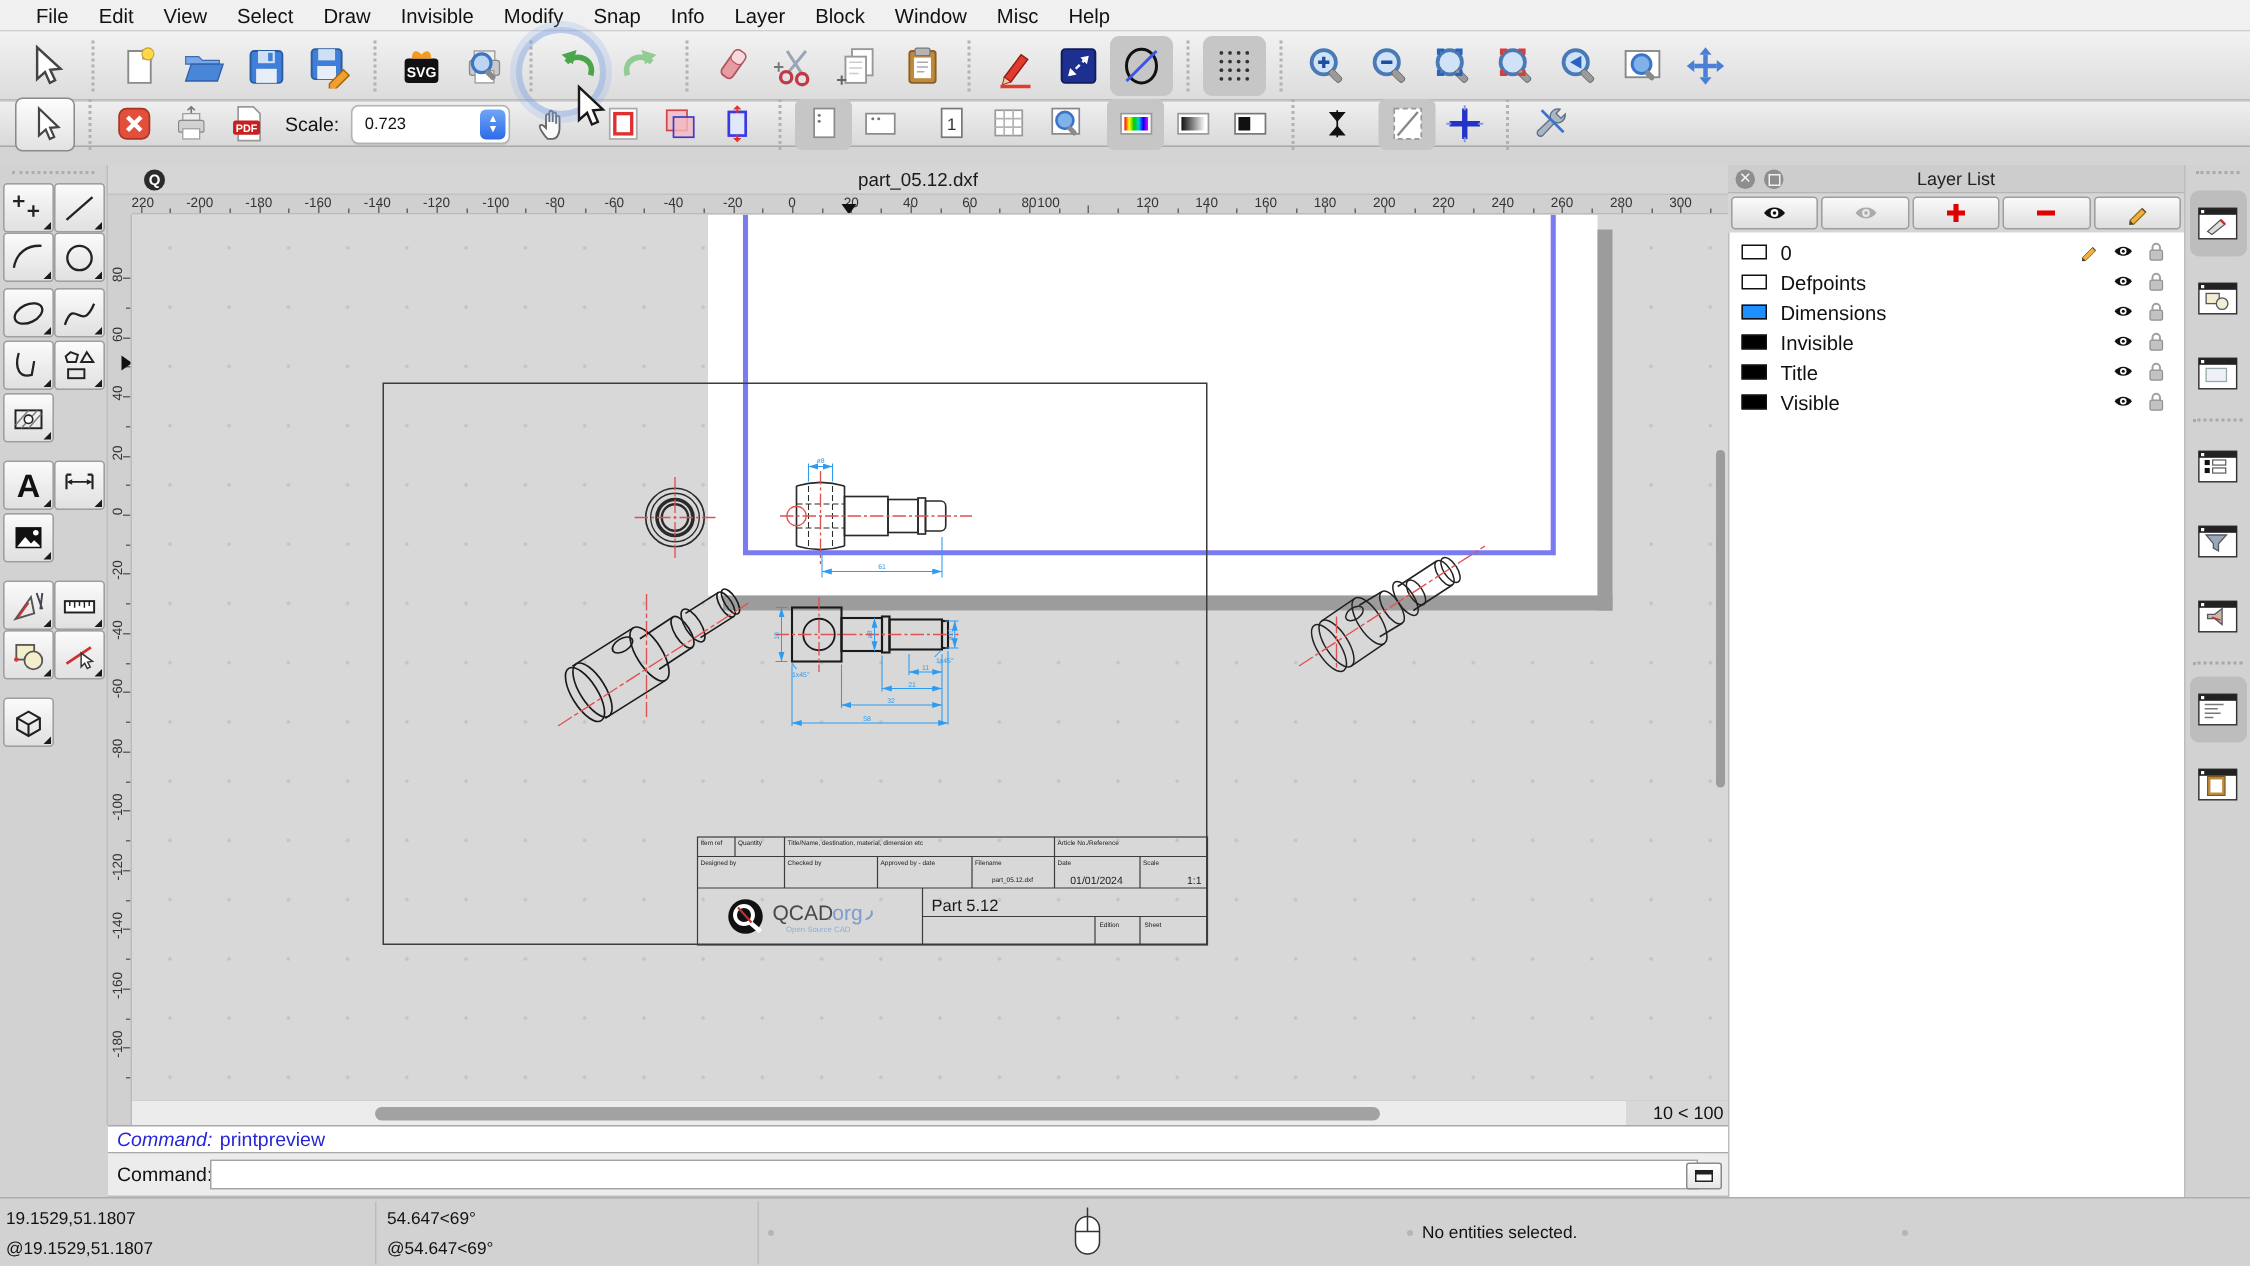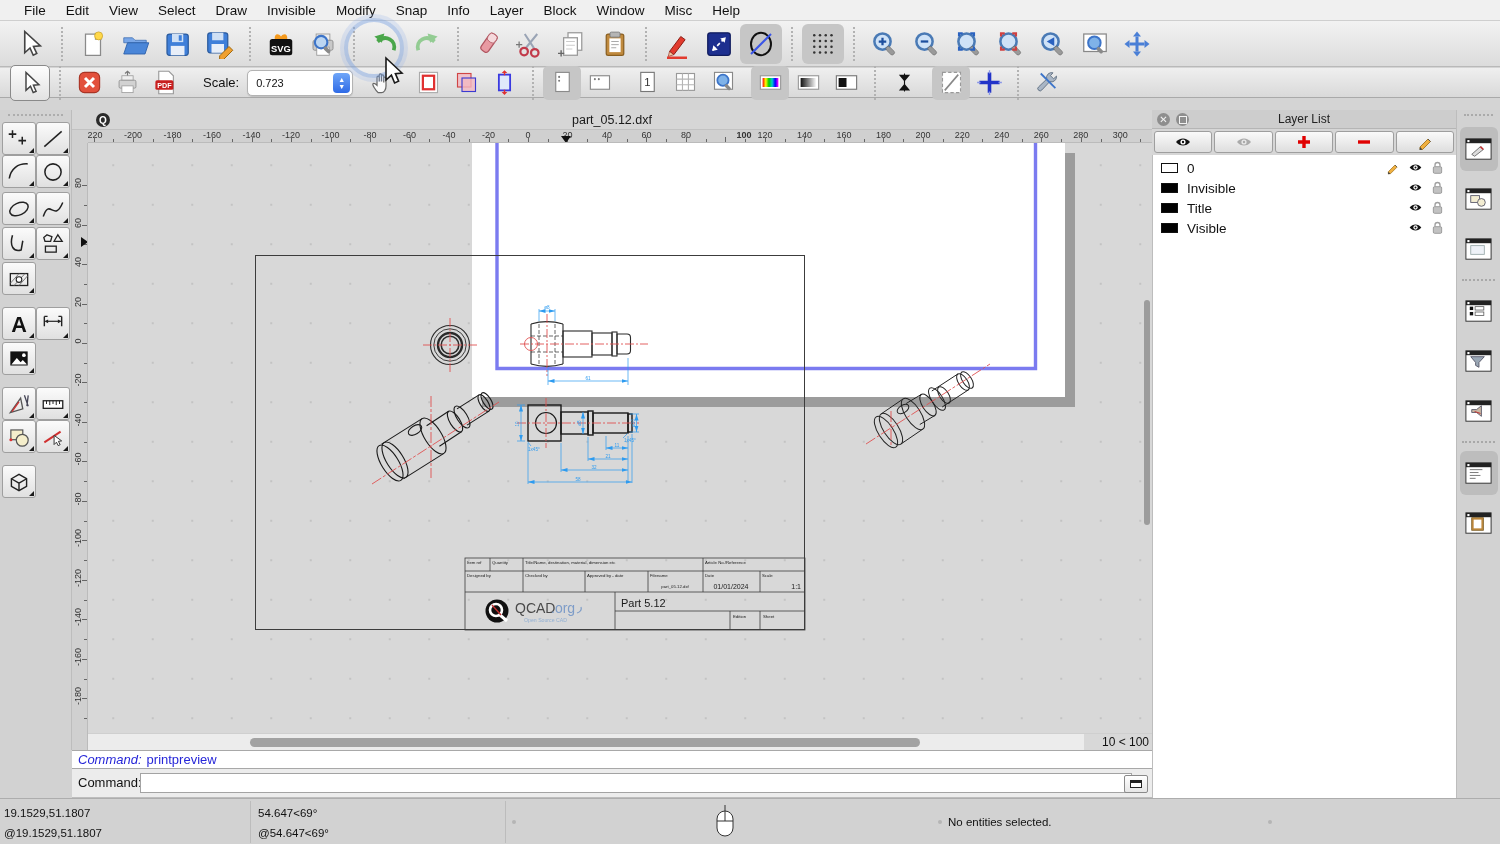--- a/index.html
+++ b/index.html
@@ -18,21 +18,21 @@
        background:linear-gradient(#efefef,#d9d9d9);border-bottom:1px solid #a9a9a9;
        display:flex;align-items:center;padding-left:10px;box-sizing:border-box}
   .tbtn{width:42px;height:40px;display:flex;align-items:center;justify-content:center;border-radius:6px;flex:none}
   .tbtn svg{width:30px;height:30px}
   .tbtn2{width:38px;height:34px;display:flex;align-items:center;justify-content:center;border-radius:5px;flex:none}
   .tbtn2 svg{width:27px;height:27px}
   .tsep{width:0;height:34px;border-left:2px dotted #b2b2b2;margin:0 9px;flex:none}
   .tgap{width:9px;flex:none}
   .toggled{background:#c6c6c6}
   .selbox{border:1.5px solid #8a8a8a;background:linear-gradient(#fdfdfd,#e2e2e2)}
-  #scale-label{font-size:13px;color:#111;margin:0 8px 0 19px;flex:none}
+  #scale-label{font-size:13px;color:#111;margin:0 8px 0 6px;flex:none}
   #scale-combo{width:104px;height:24px;background:#fff;border:1px solid #b3b3b3;border-radius:5px;
                display:flex;align-items:center;flex:none;box-shadow:0 .5px 1px rgba(0,0,0,.12)}
   #scale-combo input{border:none;outline:none;font-size:11px;color:#111;padding-left:8px;width:72px;
                      background:transparent;font-family:"Liberation Sans",sans-serif}
   #scale-stepper{width:17px;height:20px;margin-left:auto;margin-right:2px;border-radius:4px;
                  background:linear-gradient(#6fa6f8,#2e6ae6);color:#fff;font-size:7px;line-height:7px;
                  display:flex;flex-direction:column;align-items:center;justify-content:center}
   
   #focus-ring{position:absolute;left:344px;top:18px;width:52px;height:52px;border-radius:50%;
               border:4px solid rgba(120,160,225,.45);box-shadow:0 0 0 4px rgba(140,175,230,.22);pointer-events:none}
@@ -640,21 +640,21 @@
     <div class="htick" style="left: 499.24px; height: 3px;"></div>
     <span class="hlab" style="left: 518.98px;">40</span>
     <div class="htick" style="left: 518.98px; height: 5px;"></div>
     <div class="htick" style="left: 538.73px; height: 3px;"></div>
     <span class="hlab" style="left: 558.47px;">60</span>
     <div class="htick" style="left: 558.47px; height: 5px;"></div>
     <div class="htick" style="left: 578.22px; height: 3px;"></div>
     <span class="hlab" style="left: 597.96px;">80</span>
     <div class="htick" style="left: 597.96px; height: 5px;"></div>
     <div class="htick" style="left: 617.71px; height: 3px;"></div>
-    <span class="hlab" style="left: 656px; font-weight: bold;">100</span>
+    <span class="hlab" style="left: 611px;">100</span>
     <div class="htick" style="left: 637.45px; height: 5px;"></div>
     <div class="htick" style="left: 657.2px; height: 3px;"></div>
     <span class="hlab" style="left: 676.94px;">120</span>
     <div class="htick" style="left: 676.94px; height: 5px;"></div>
     <div class="htick" style="left: 696.69px; height: 3px;"></div>
     <span class="hlab" style="left: 716.43px;">140</span>
     <div class="htick" style="left: 716.43px; height: 5px;"></div>
     <div class="htick" style="left: 736.18px; height: 3px;"></div>
     <span class="hlab" style="left: 755.92px;">160</span>
     <div class="htick" style="left: 755.92px; height: 5px;"></div>
@@ -964,20 +964,46 @@
           <path d="M2 9c3.6-4.8 10.4-4.8 14 0-3.6 4.8-10.4 4.8-14 0z" fill="#111"></path>
           <circle cx="9" cy="9" r="2.6" fill="#fff"></circle>
           <circle cx="9" cy="9" r="1.2" fill="#111"></circle>
         </svg></span>
       <span class="licon" style="right: 11px;"><svg viewBox="0 0 18 18" xmlns="http://www.w3.org/2000/svg">
           <rect x="4" y="8" width="10" height="8" rx="1.5" fill="#c2c2c2" stroke="#909090"></rect>
           <path d="M6 8V6a3 3 0 0 1 6 0v2" fill="none" stroke="#a0a0a0" stroke-width="1.6"></path>
         </svg></span>
     </div>
     <div class="lrow">
+      <div class="swatch" style="background: rgb(255, 255, 255);"></div>
+      <span>Defpoints</span>
+      <span class="licon" style="right: 33px;"><svg viewBox="0 0 18 18" xmlns="http://www.w3.org/2000/svg">
+          <path d="M2 9c3.6-4.8 10.4-4.8 14 0-3.6 4.8-10.4 4.8-14 0z" fill="#111"></path>
+          <circle cx="9" cy="9" r="2.6" fill="#fff"></circle>
+          <circle cx="9" cy="9" r="1.2" fill="#111"></circle>
+        </svg></span>
+      <span class="licon" style="right: 11px;"><svg viewBox="0 0 18 18" xmlns="http://www.w3.org/2000/svg">
+          <rect x="4" y="8" width="10" height="8" rx="1.5" fill="#c2c2c2" stroke="#909090"></rect>
+          <path d="M6 8V6a3 3 0 0 1 6 0v2" fill="none" stroke="#a0a0a0" stroke-width="1.6"></path>
+        </svg></span>
+    </div>
+    <div class="lrow">
+      <div class="swatch" style="background: rgb(30, 143, 255);"></div>
+      <span>Dimensions</span>
+      <span class="licon" style="right: 33px;"><svg viewBox="0 0 18 18" xmlns="http://www.w3.org/2000/svg">
+          <path d="M2 9c3.6-4.8 10.4-4.8 14 0-3.6 4.8-10.4 4.8-14 0z" fill="#111"></path>
+          <circle cx="9" cy="9" r="2.6" fill="#fff"></circle>
+          <circle cx="9" cy="9" r="1.2" fill="#111"></circle>
+        </svg></span>
+      <span class="licon" style="right: 11px;"><svg viewBox="0 0 18 18" xmlns="http://www.w3.org/2000/svg">
+          <rect x="4" y="8" width="10" height="8" rx="1.5" fill="#c2c2c2" stroke="#909090"></rect>
+          <path d="M6 8V6a3 3 0 0 1 6 0v2" fill="none" stroke="#a0a0a0" stroke-width="1.6"></path>
+        </svg></span>
+    </div>
+    <div class="lrow">
       <div class="swatch" style="background: rgb(0, 0, 0);"></div>
       <span>Invisible</span>
       <span class="licon" style="right: 33px;"><svg viewBox="0 0 18 18" xmlns="http://www.w3.org/2000/svg">
           <path d="M2 9c3.6-4.8 10.4-4.8 14 0-3.6 4.8-10.4 4.8-14 0z" fill="#111"></path>
           <circle cx="9" cy="9" r="2.6" fill="#fff"></circle>
           <circle cx="9" cy="9" r="1.2" fill="#111"></circle>
         </svg></span>
       <span class="licon" style="right: 11px;"><svg viewBox="0 0 18 18" xmlns="http://www.w3.org/2000/svg">
           <rect x="4" y="8" width="10" height="8" rx="1.5" fill="#c2c2c2" stroke="#909090"></rect>
           <path d="M6 8V6a3 3 0 0 1 6 0v2" fill="none" stroke="#a0a0a0" stroke-width="1.6"></path>

